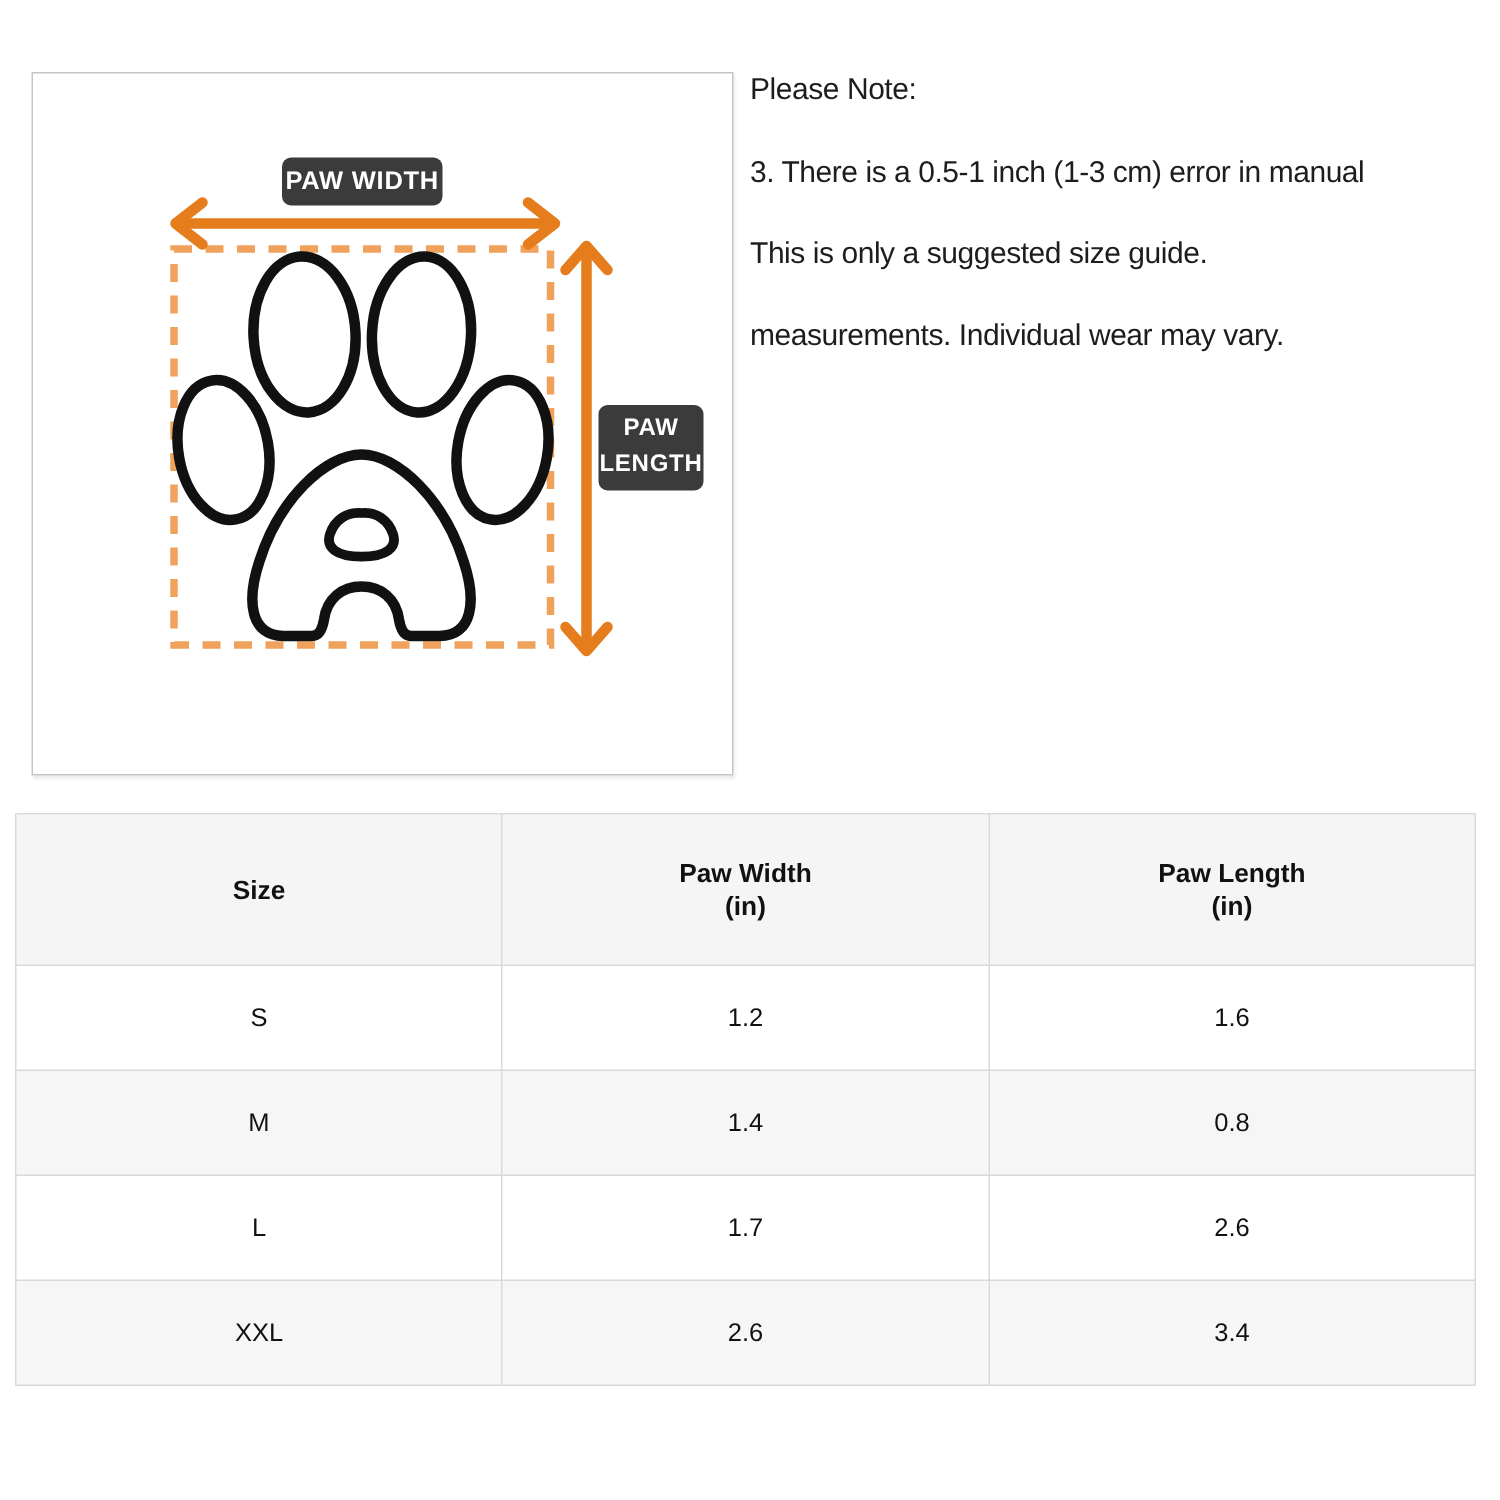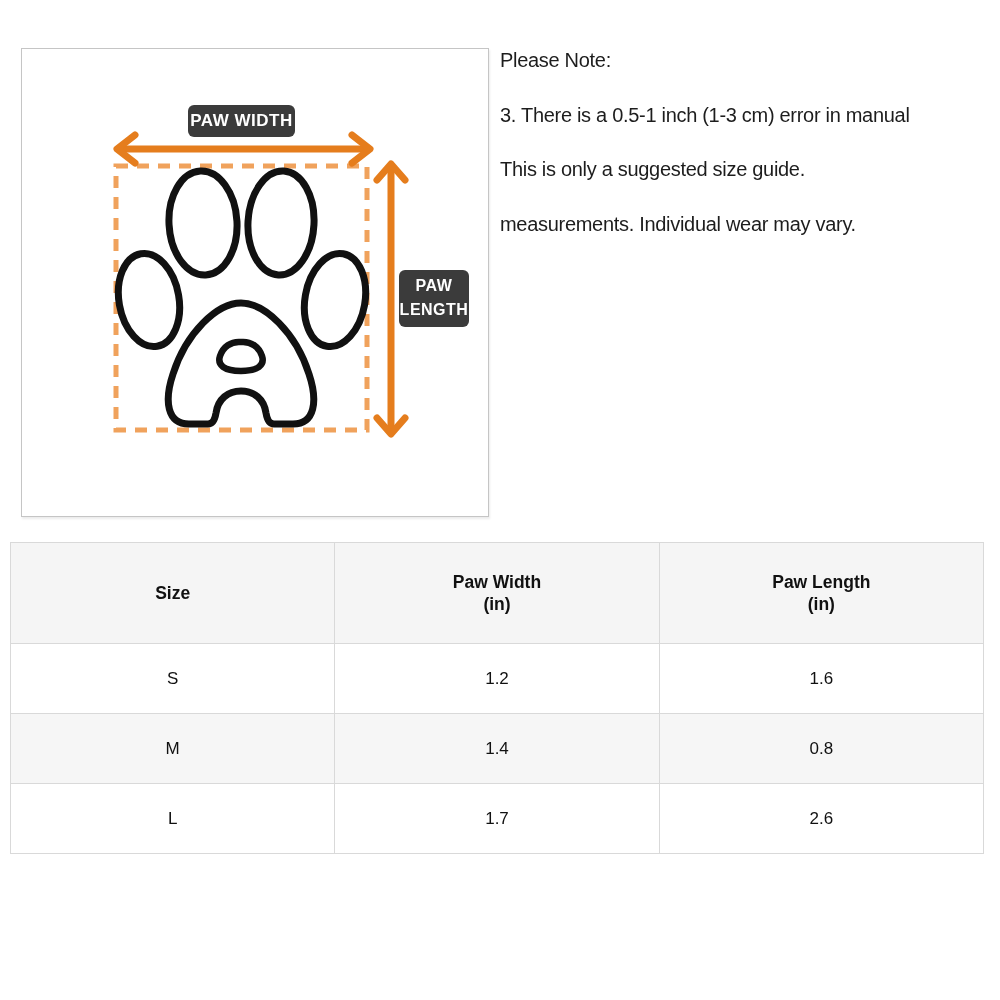--- a/index.html
+++ b/index.html
@@ -127,16 +127,21 @@
       <tr>
         <td>M</td>
         <td>1.4</td>
         <td>0.8</td>
       </tr>
       <tr>
         <td>L</td>
         <td>1.7</td>
         <td>2.6</td>
       </tr>
+      <tr>
+        <td>XXL</td>
+        <td>2.6</td>
+        <td>3.4</td>
+      </tr>
     </tbody>
   </table>
 
 </div>
 
 </body></html>

